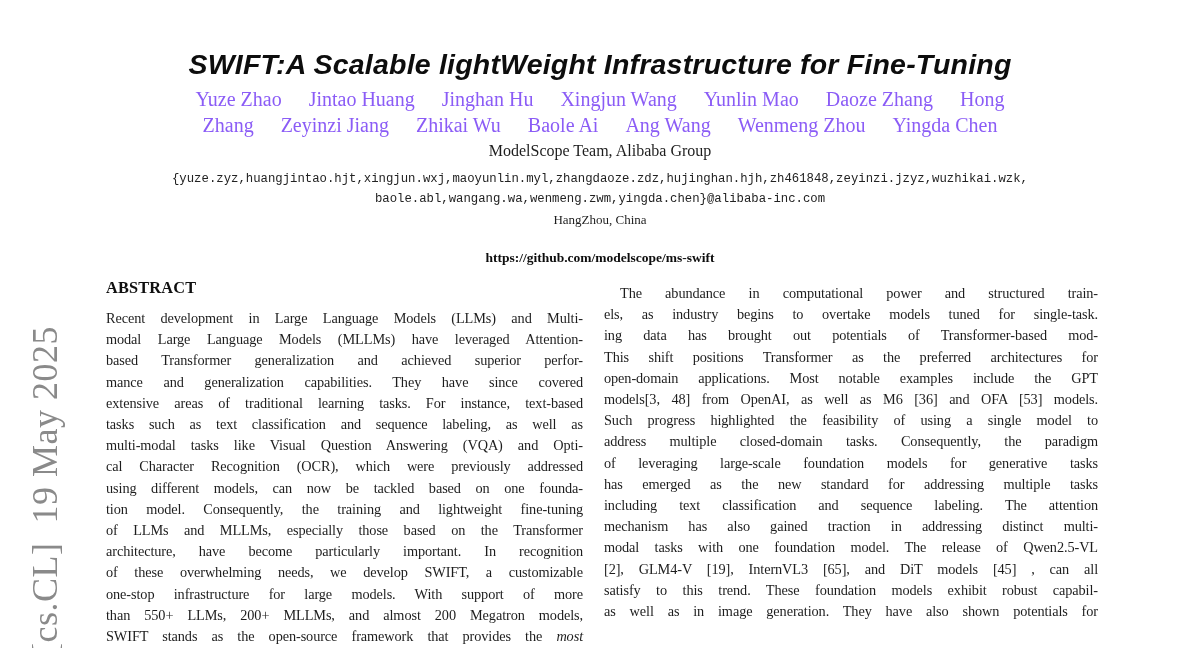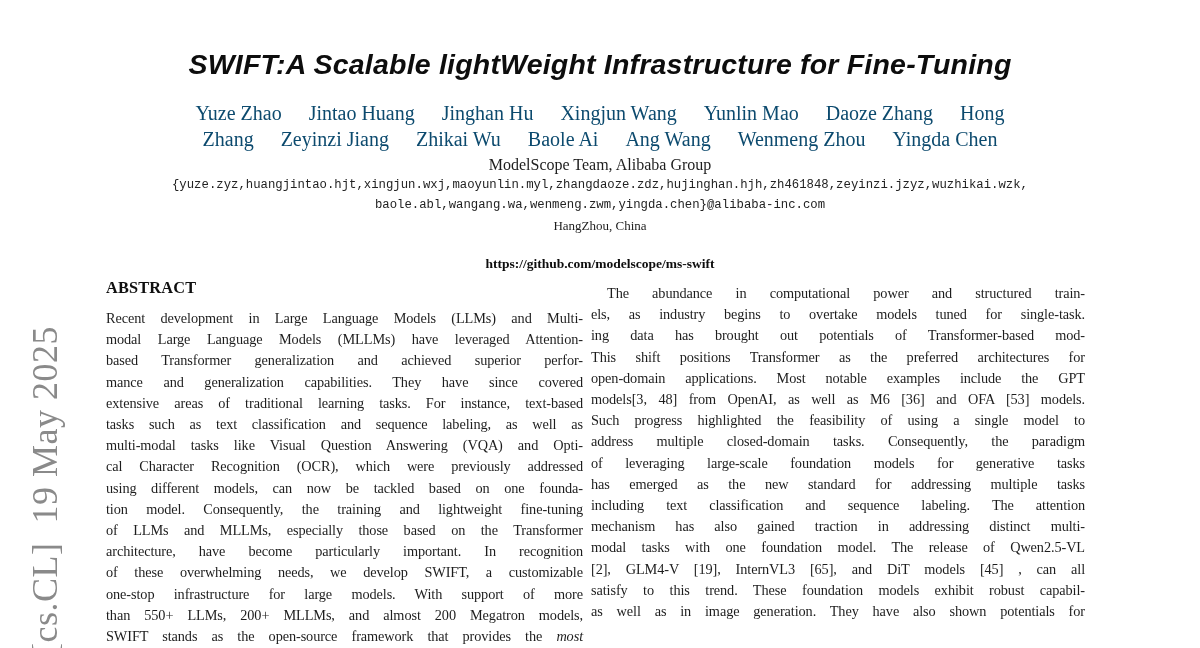--- a/index.html
+++ b/index.html
@@ -20,34 +20,34 @@
   }
 
   
   .header { position: absolute; top: 0; left: 0; width: 1200px; text-align: center; }
   .title {
     margin: 46px 0 0 0;
     font-family: "Liberation Sans", sans-serif;
     font-weight: 700; font-size: 28.5px; line-height: 36px;
     color: #0d0d0d; letter-spacing: 0.2px; font-style: italic;
   }
-  .authors { margin-top: 18px; font-size: 20px; color: #0c4a6e; }
+  .authors { margin-top: 4px; font-size: 20px; color: #8b5cf6; }
   .author-row { display: flex; justify-content: center; gap: 27px; line-height: 26px; }
   .affiliation { margin-top: 3px; font-size: 16px; line-height: 19px; }
   .emails {
-    margin-top: 2px;
+    margin-top: 10px;
     font-family: "Liberation Mono", monospace;
     font-size: 12.3px; line-height: 19.5px; color: #222;
   }
   .location { margin-top: 2px; font-size: 13px; line-height: 17px; }
   .repo { margin-top: 21px; font-size: 13.5px; line-height: 18px; font-weight: 700; }
   .repo a { color: #0d0d0d; text-decoration: none; }
 
   
-  .columns { position: absolute; top: 278px; left: 106px; display: flex; gap: 8px; }
+  .columns { position: absolute; top: 278px; left: 106px; display: flex; gap: 21px; }
   .col-left  { width: 477px; }
   .col-right { width: 494px; padding-top: 5px; }
   .abs-heading {
     margin: 0 0 10px 0;
     font-family: "Liberation Serif", serif;
     font-weight: 700; font-size: 16.3px; line-height: 20px;
     letter-spacing: 0.2px; color: #0f0f0f;
   }
   .jline {
     font-size: 14.3px; line-height: 21.2px;

